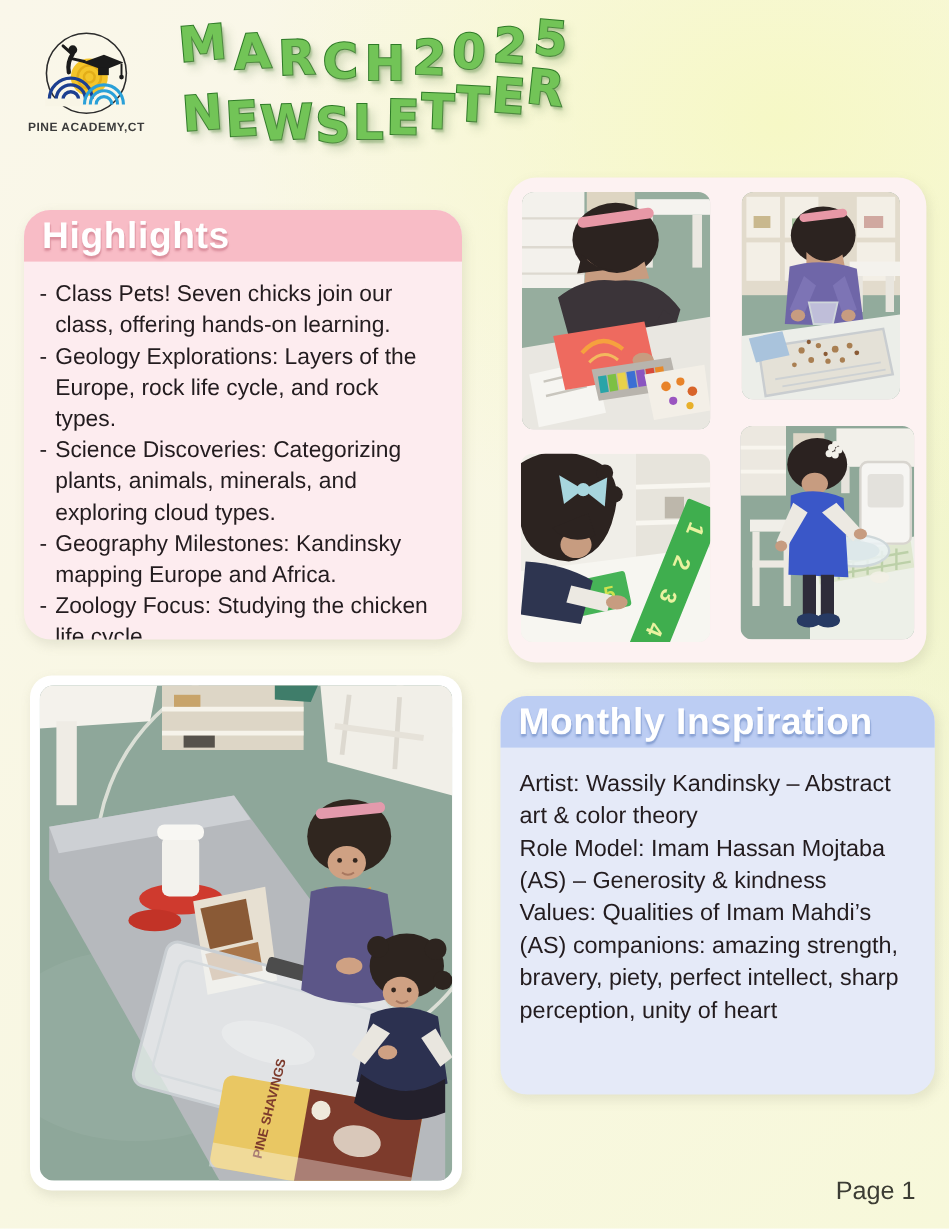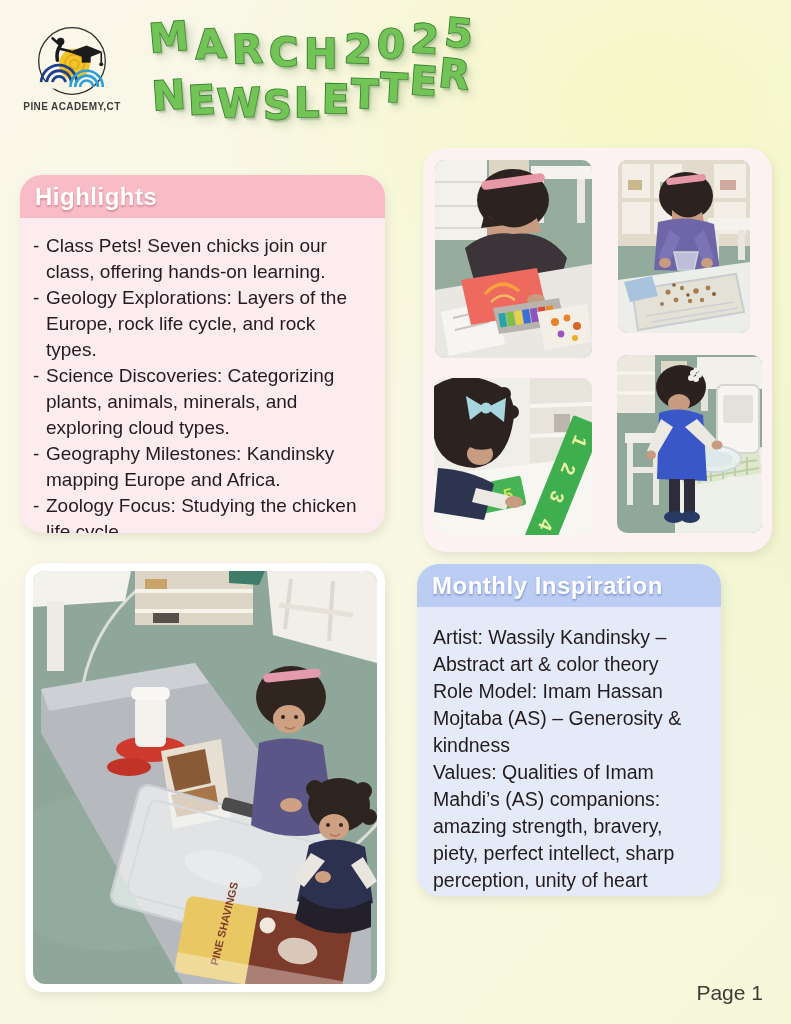--- a/index.html
+++ b/index.html
@@ -54,32 +54,32 @@
   .tl2 span:nth-child(5){transform:translateY(16px) rotate(0deg)}
   .tl2 span:nth-child(6){transform:translateY(12px) rotate(1deg)}
   .tl2 span:nth-child(7){transform:translateY(7px) rotate(2deg)}
   .tl2 span:nth-child(8){transform:translateY(1px) rotate(3deg)}
   .tl2 span:nth-child(9){transform:translateY(-6px) rotate(4deg)}
   .tl2 span:nth-child(10){transform:translateY(-13px) rotate(6deg)}
 
   
   .card{position:absolute;border-radius:22px;overflow:hidden;box-shadow:2px 4px 10px rgba(140,140,110,.18);}
   .card-hd{height:43px;display:flex;align-items:center;padding:0 15px;
-    font-size:24px;font-weight:bold;color:#fff;letter-spacing:.5px;}
+    font-size:31px;font-weight:bold;color:#fff;letter-spacing:.5px;}
   .card-hd.pink{background:var(--highlights_bar);text-shadow:0 2px 2px #da8f9d,1px 1px 0 #e8a5b1;}
   .card-hd.blue{background:var(--monthly_bar);text-shadow:0 2px 2px #8aa2d4,1px 1px 0 #9fb4e0;}
   .card-body{color:var(--body_text);}
 
   .highlights{left:20px;top:175px;width:365px;height:358px;background:var(--highlights_bg);}
   .highlights .card-body{padding:15px 14px 10px 13px;font-size:19px;line-height:26px;}
   .h-item{display:flex;}
   .h-item .marker{flex:none;width:13px;}
   .h-item .txt{flex:1;}
 
-  .monthly{left:417px;top:564px;width:304px;height:332px;background:var(--monthly_bg);}
+  .monthly{left:417px;top:580px;width:362px;height:332px;background:var(--monthly_bg);}
   .monthly .card-body{padding:17px 15px 10px 16px;font-size:19.5px;line-height:27px;}
   .m-item{margin:0;}
 
   
   .collage{left:423px;top:148px;width:349px;height:404px;background:var(--collage_bg);border-radius:24px;}
   .collage figure{position:absolute;margin:0;border-radius:10px;overflow:hidden;}
   .collage svg,.photo-card svg{display:block;width:100%;height:100%;}
   .ph1{left:12px;top:12px;width:157px;height:198px;}
   .ph2{left:195px;top:12px;width:132px;height:173px;}
   .ph3{left:11px;top:230px;width:158px;height:157px;}

